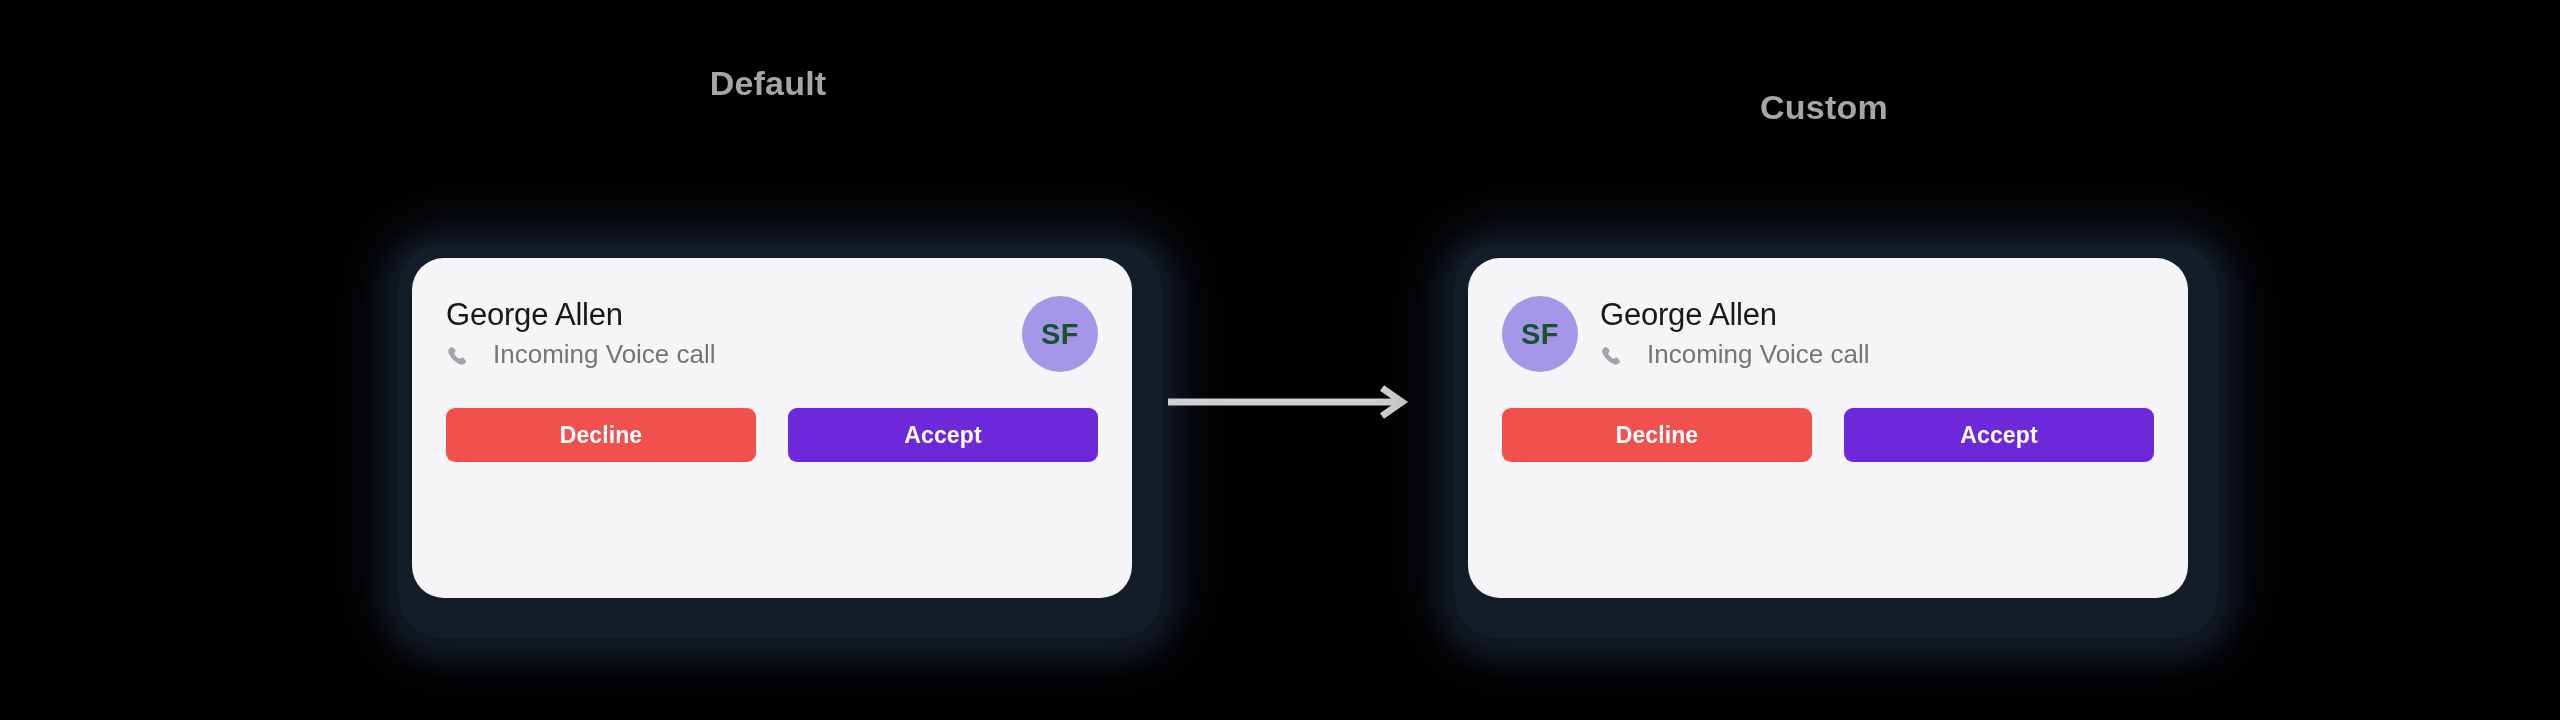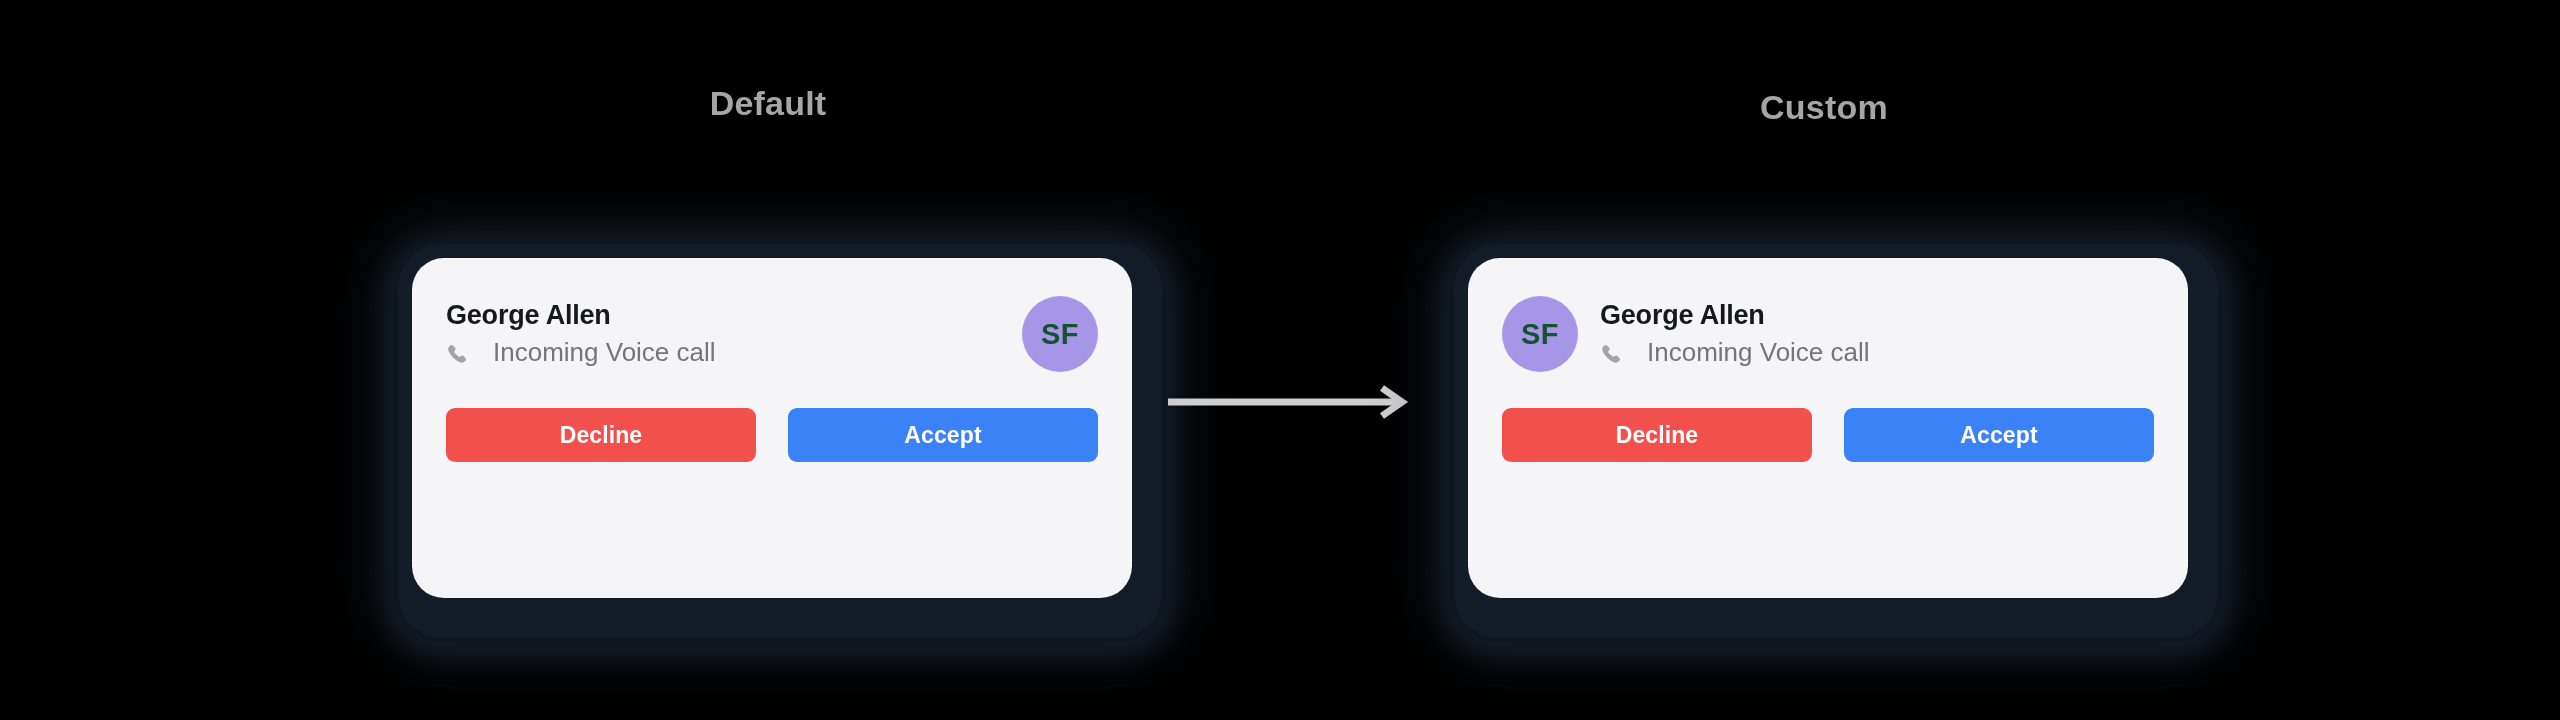--- a/index.html
+++ b/index.html
@@ -27,21 +27,21 @@
   .section-label {
     position: absolute;
     font-size: 34px;
     font-weight: bold;
     color: #a6a6a6;
     letter-spacing: 0.2px;
     white-space: nowrap;
     text-align: center;
     transform: translateX(-50%);
   }
-  .section-label.left  { left: 768px; top: 84px; }
+  .section-label.left  { left: 768px; top: 64px; }
   .section-label.right { left: 1824px; top: 88px; }
 
   
   .card-wrap {
     position: absolute;
     width: 720px;
     height: 340px;
   }
   .card-wrap.left  { left: 412px; top: 258px; }
   .card-wrap.right { left: 1468px; top: 258px; }
@@ -101,22 +101,22 @@
   .header-text {
     flex: 1 1 auto;
     min-width: 0;
     display: flex;
     flex-direction: column;
     justify-content: center;
   }
   .header-row.avatar-left .header-text { margin-left: 22px; }
 
   .caller-name {
-    font-size: 27px;
-    font-weight: bold;
+    font-size: 31px;
+    font-weight: normal;
     color: #17181a;
     line-height: 1.12;
     letter-spacing: -0.2px;
     white-space: nowrap;
   }
 
   .sub-row {
     display: flex;
     align-items: center;
     margin-top: 7px;
@@ -171,21 +171,21 @@
     font-weight: bold;
     font-family: inherit;
     cursor: pointer;
     display: flex;
     align-items: center;
     justify-content: center;
     letter-spacing: 0.1px;
     padding: 4px;
   }
   .action-btn.decline { background: #f2504d; }
-  .action-btn.accept  { background: #3b82f6; }
+  .action-btn.accept  { background: #6d28d9; }
 
   
   .arrow {
     position: absolute;
     left: 1166px;
     top: 385px;
     width: 250px;
     height: 34px;
     color: #cfcfcf;
   }

